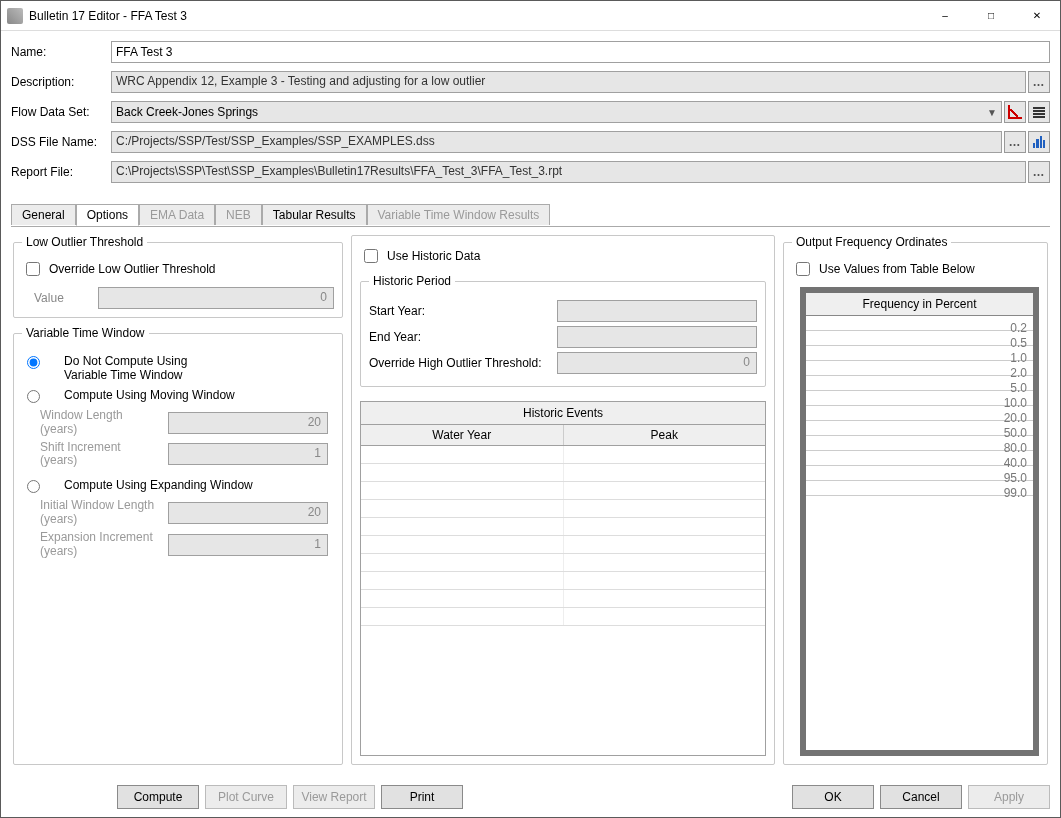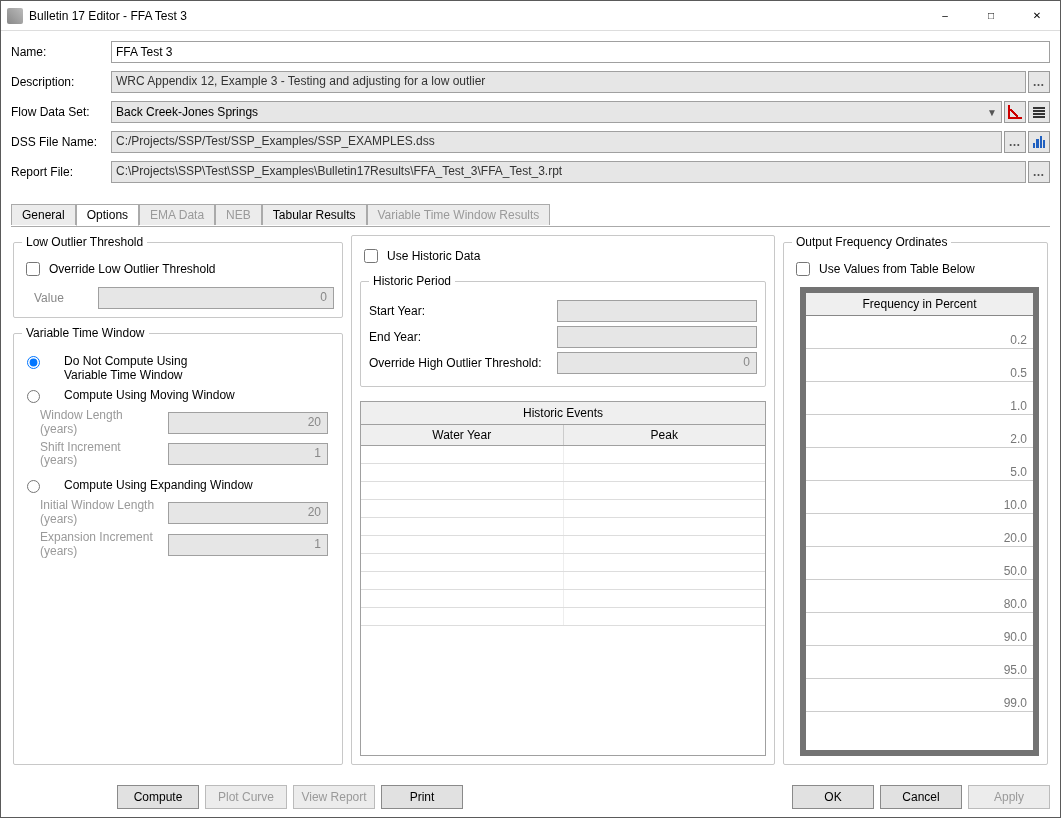--- a/index.html
+++ b/index.html
@@ -158,21 +158,21 @@
     border:6px solid #737373; flex:1; display:flex; flex-direction:column;
     min-height:0;
     margin-left:8px;
   }
   .freq-head {
     text-align:center; background:#efefef; padding:4px 0; border-bottom:1px solid #888;
   }
   .freq-body { flex:1; overflow:auto;}
   .freq-row {
     height:15px; border-bottom:1px solid #ccc; text-align:right;
-    padding:16px 6px; font-size:12px; line-height:16px; color:#777;
+    padding:4px 6px; font-size:12px; line-height:16px; color:#777;
   }
 
   .footer {
     height:36px; display:flex; align-items:center; padding:0 10px 4px 10px;
     gap:6px;
   }
   .footer .spacer { flex:1; }
   .btn {
     min-width:82px; height:24px; border:1px solid #8a8a8a; background:#e1e1e1;
     font-size:12px; font-family:inherit;
@@ -396,21 +396,21 @@
             <div class="freq-body" id="freq-body">
                 <div class="freq-row">0.2</div>
                 <div class="freq-row">0.5</div>
                 <div class="freq-row">1.0</div>
                 <div class="freq-row">2.0</div>
                 <div class="freq-row">5.0</div>
                 <div class="freq-row">10.0</div>
                 <div class="freq-row">20.0</div>
                 <div class="freq-row">50.0</div>
                 <div class="freq-row">80.0</div>
-                <div class="freq-row">90.0</div>
+                <div class="freq-row">40.0</div>
                 <div class="freq-row">95.0</div>
                 <div class="freq-row">99.0</div>
               </div>
           </div>
         </fieldset>
       </div>
     </div>
   </div>
 
   <div class="footer">

